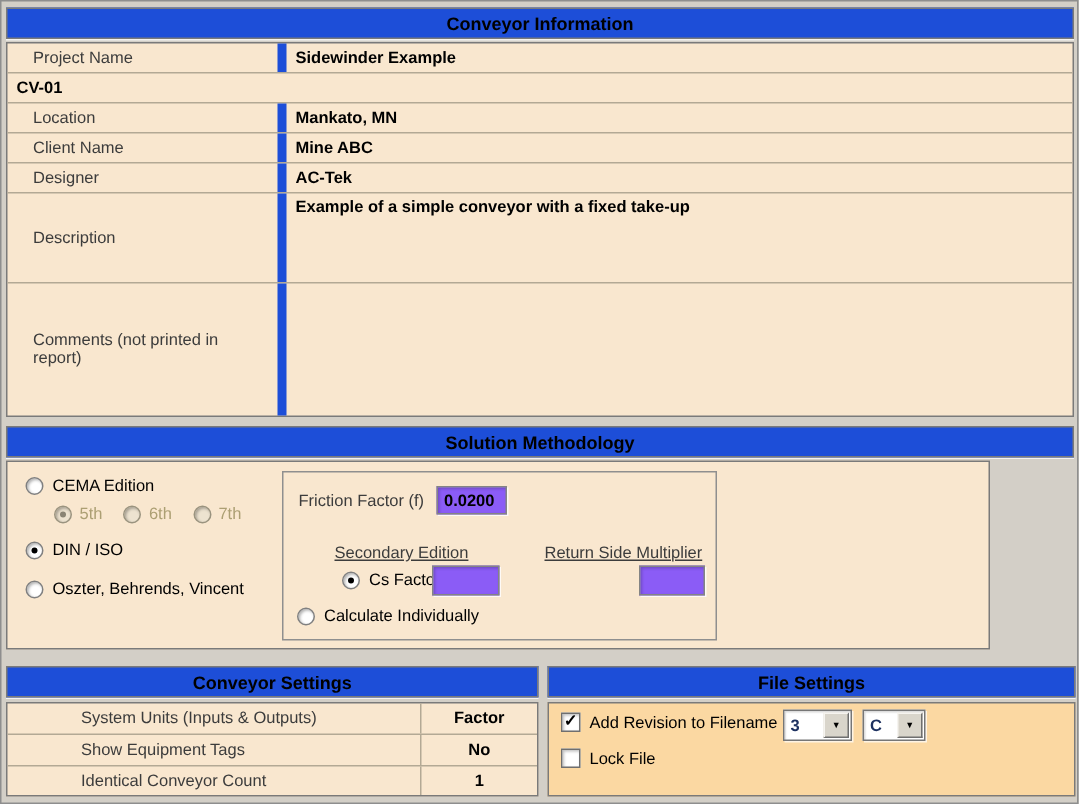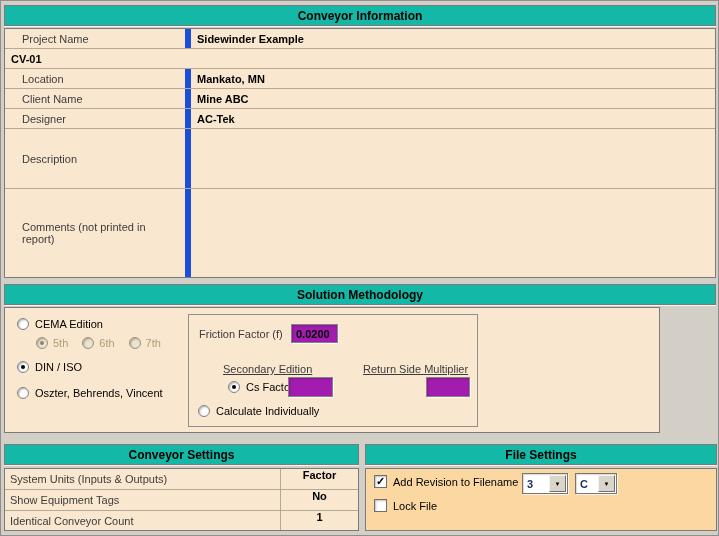--- a/index.html
+++ b/index.html
@@ -4,21 +4,21 @@
 <style>
   * { margin:0; padding:0; box-sizing:border-box; }
   body { background:#888; }
   .window {
     position:relative; width:719px; height:536px;
     background:#D3CFC7; border:1px solid #8e8e8e;
     font-family:"Liberation Sans", sans-serif; font-size:11px; color:#000;
     overflow:hidden;
   }
   .band {
-    position:absolute; background:#14b8a6;
+    position:absolute; background:#1d4ed8;
     border:1px solid #7a7a7a; box-shadow:0 1px 0 rgba(255,255,255,.75);
     display:flex; align-items:center; justify-content:center;
     font-weight:bold; font-size:12px; color:#000;
   }
   .panel { position:absolute; background:#F9E7CF; border:1px solid #7a7a7a; }
 
   
   .tbl { display:flex; flex-direction:column; }
   .trow { display:flex; border-bottom:1px solid #b3a995; align-items:center; }
   .trow:last-child { border-bottom:none; flex:1; }
@@ -48,30 +48,30 @@
     box-shadow: inset 1px 1px 2px rgba(0,0,0,.25);
     display:flex; align-items:center; justify-content:center; flex:0 0 auto;
     font-size:11px; font-weight:bold; line-height:11px; color:#000;
   }
   .ctl-row { position:absolute; display:flex; align-items:center; gap:6px; }
   .ctl-row .lbl { color:#000; }
   .ctl-row .lbl.dim { color:#AC9F73; }
 
   
   .field {
-    background:#a21caf; border:1px solid #848484;
+    background:#8b5cf6; border:1px solid #848484;
     box-shadow: inset 1px 1px 2px rgba(0,0,0,.2), 1px 1px 0 rgba(255,255,255,.8);
     font-family:"Liberation Sans", sans-serif; font-size:11px; font-weight:bold;
     padding:0 4px; color:#000; outline:none;
   }
   .u-label { color:#3c3c3c; text-decoration:underline; position:absolute; }
   .groupbox { position:absolute; border:1px solid #8f8f8f; }
 
   
-  .srow { display:flex; border-bottom:1px solid #b3a995; height:21px; }
+  .srow { display:flex; border-bottom:1px solid #b3a995; align-items:center; height:21px;padding-left:44px; }
   .srow:last-child { border-bottom:none; flex:1; }
   .srow .s-label { flex:1; align-self:stretch; display:flex; align-items:center;
                    border-right:1px solid #b3a995; padding:0 5px; color:#3c3c3c; }
   .srow .s-value { width:77px; text-align:center; font-weight:bold; }
 
   
   .dd {
     display:flex; align-items:stretch; background:#fff;
     border:1px solid #767676;
     box-shadow: inset 1px 1px 1px rgba(0,0,0,.15), 1px 1px 0 rgba(255,255,255,.7);
@@ -109,20 +109,21 @@
     <div class="trow" style="height:20px;">
       <div class="tcell-label">Client Name</div>
       <div class="tcell-value">Mine ABC</div>
     </div>
     <div class="trow" style="height:20px;">
       <div class="tcell-label">Designer</div>
       <div class="tcell-value">AC-Tek</div>
     </div>
     <div class="trow tall" style="height:60px;">
       <div class="tcell-label">Description</div>
+      <div class="tcell-value">Example of a simple conveyor with a fixed take-up</div>
     </div>
     <div class="trow tall">
       <div class="tcell-label">Comments (not printed in report)</div>
       <div class="tcell-value"></div>
     </div>
   </div>
 
   <div class="band" style="left:3px; top:283px; width:712px; height:21px;">
     <span>Solution Methodology</span>
   </div>

